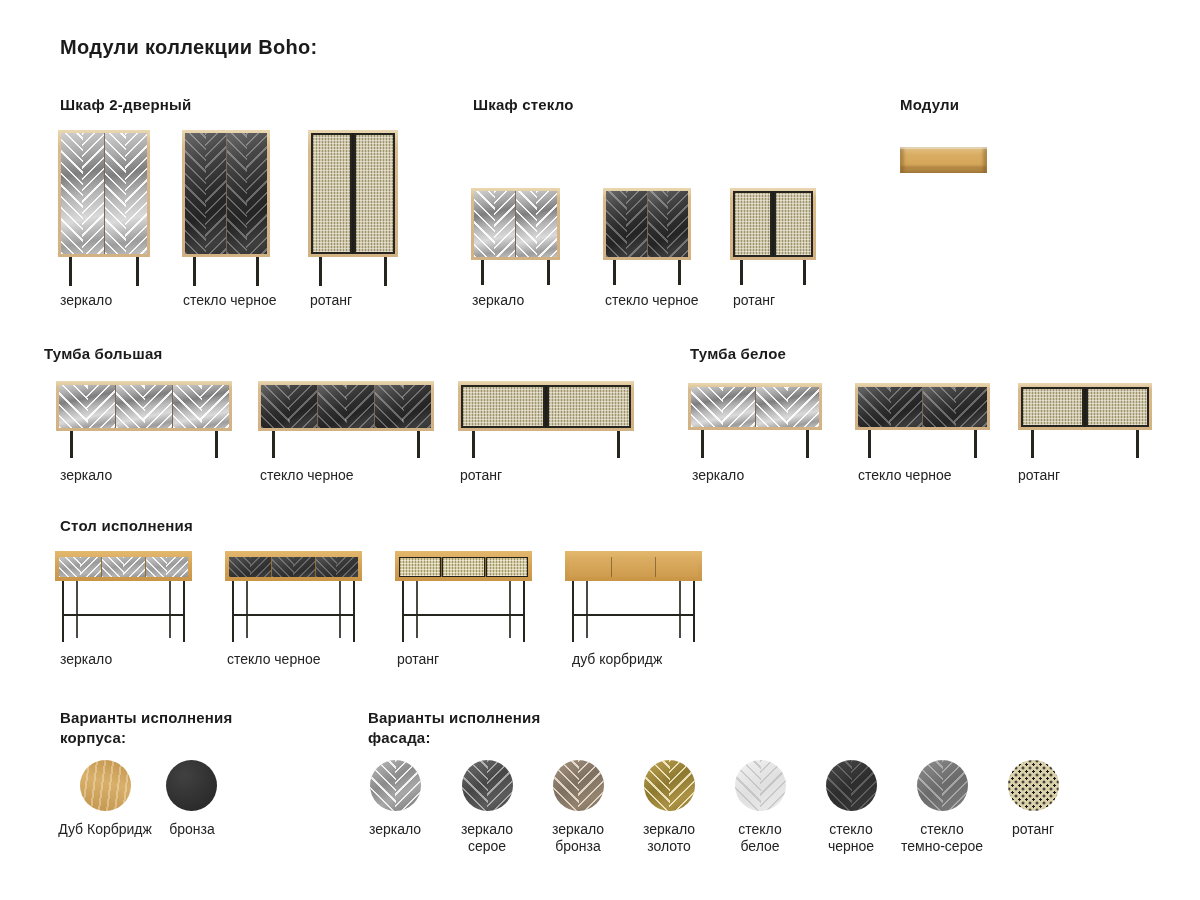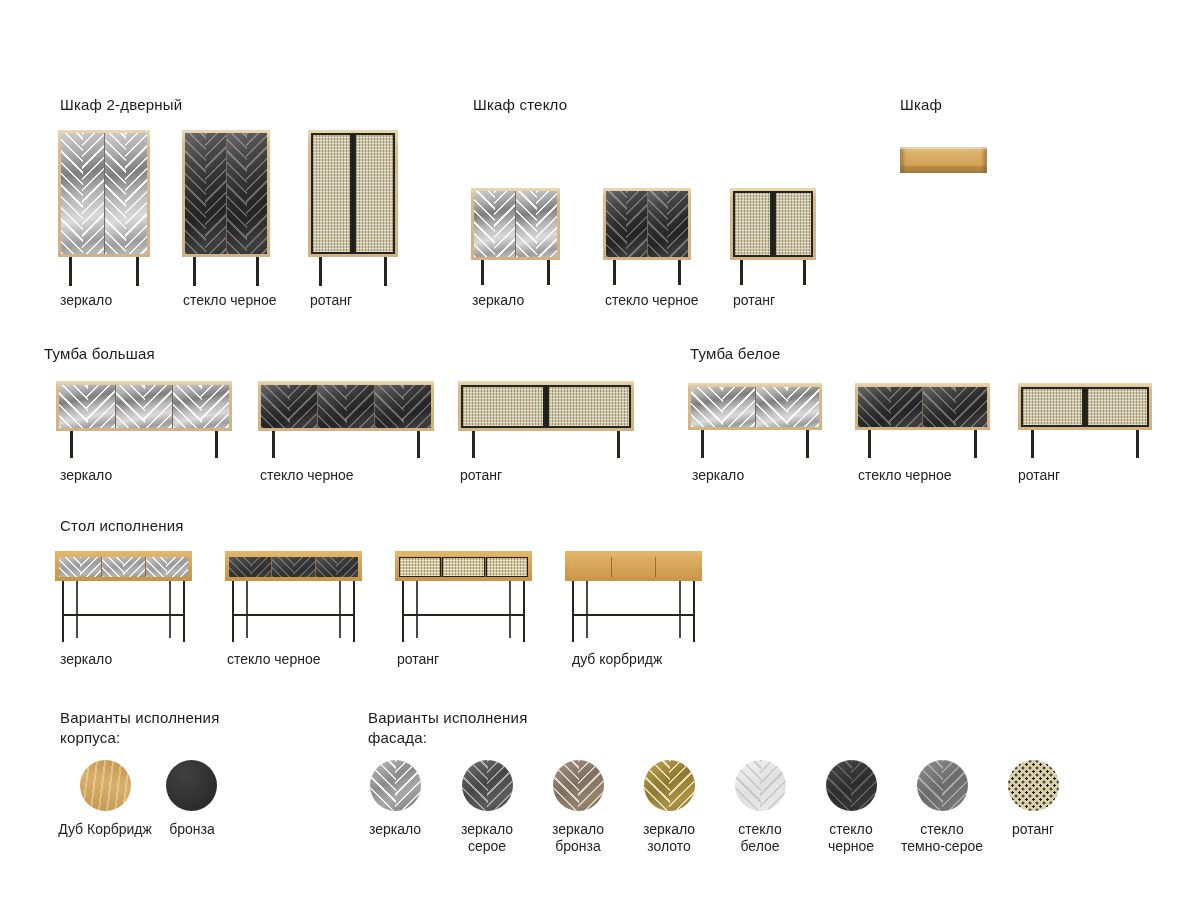--- a/index.html
+++ b/index.html
@@ -1,21 +1,21 @@
 <!DOCTYPE html>
 <html><head>
 <meta charset="utf-8">
 <style>
   *{margin:0;padding:0;box-sizing:border-box}
   html,body{background:#fff}
   .page{position:relative;width:1200px;height:900px;background:#ffffff;overflow:hidden;
         font-family:"Liberation Sans","DejaVu Sans",sans-serif;color:#1b1b1b}
   .abs{position:absolute}
   .h1{font-size:20px;font-weight:700;letter-spacing:.3px}
-  .h2{font-size:15px;font-weight:400;letter-spacing:.2px}
+  .h2{font-size:15px;font-weight:700;letter-spacing:.2px}
   .pre{white-space:pre-line;line-height:1.32}
   .lbl{font-size:14px;color:#232323}
   .swlbl{font-size:14px;text-align:center;line-height:1.18;white-space:pre-line;color:#232323}
 
   
   .furn{position:absolute}
   .furn::before,.furn::after{content:"";position:absolute;top:var(--lt);height:var(--lh);
         width:var(--lw,3px);background:#25251f}
   .furn::before{left:var(--li)}
   .furn::after{right:var(--li)}
@@ -84,24 +84,25 @@
   .sw-glass-dkgray{--ln:rgba(255,255,255,.38);background:linear-gradient(150deg,#8e8e8e,#6b6b6b 50%,#7d7d7d)}
   .sw-rattan{background-color:#dbd1aa;
      background-image:radial-gradient(#181818 1.1px,transparent 1.35px),radial-gradient(#181818 1.1px,transparent 1.35px);
      background-size:7px 7px;background-position:1px 1px,4.5px 4.5px}
 </style>
 </head>
 <body>
 
 <div class="page">
 
+  <div class="abs h1" style="left:60px;top:36px">Модули коллекции Boho:</div>
 
   <div class="abs h2" style="left:60px;top:96px">Шкаф 2-дверный</div>
   <div class="abs h2" style="left:473px;top:96px">Шкаф стекло</div>
-  <div class="abs h2" style="left:900px;top:96px">Шкаф</div>
+  <div class="abs h2" style="left:900px;top:96px">Модули</div>
 
   <div class="furn t-tall" style="left:58px;top:130px;width:92px">
     <div class="cab c-tall mirror">
       <div class="front">
           <div class="door chev"></div>
           <div class="door chev"></div>
         </div>
     </div>
   </div>
   <div class="furn t-tall" style="left:182px;top:130px;width:88px">

